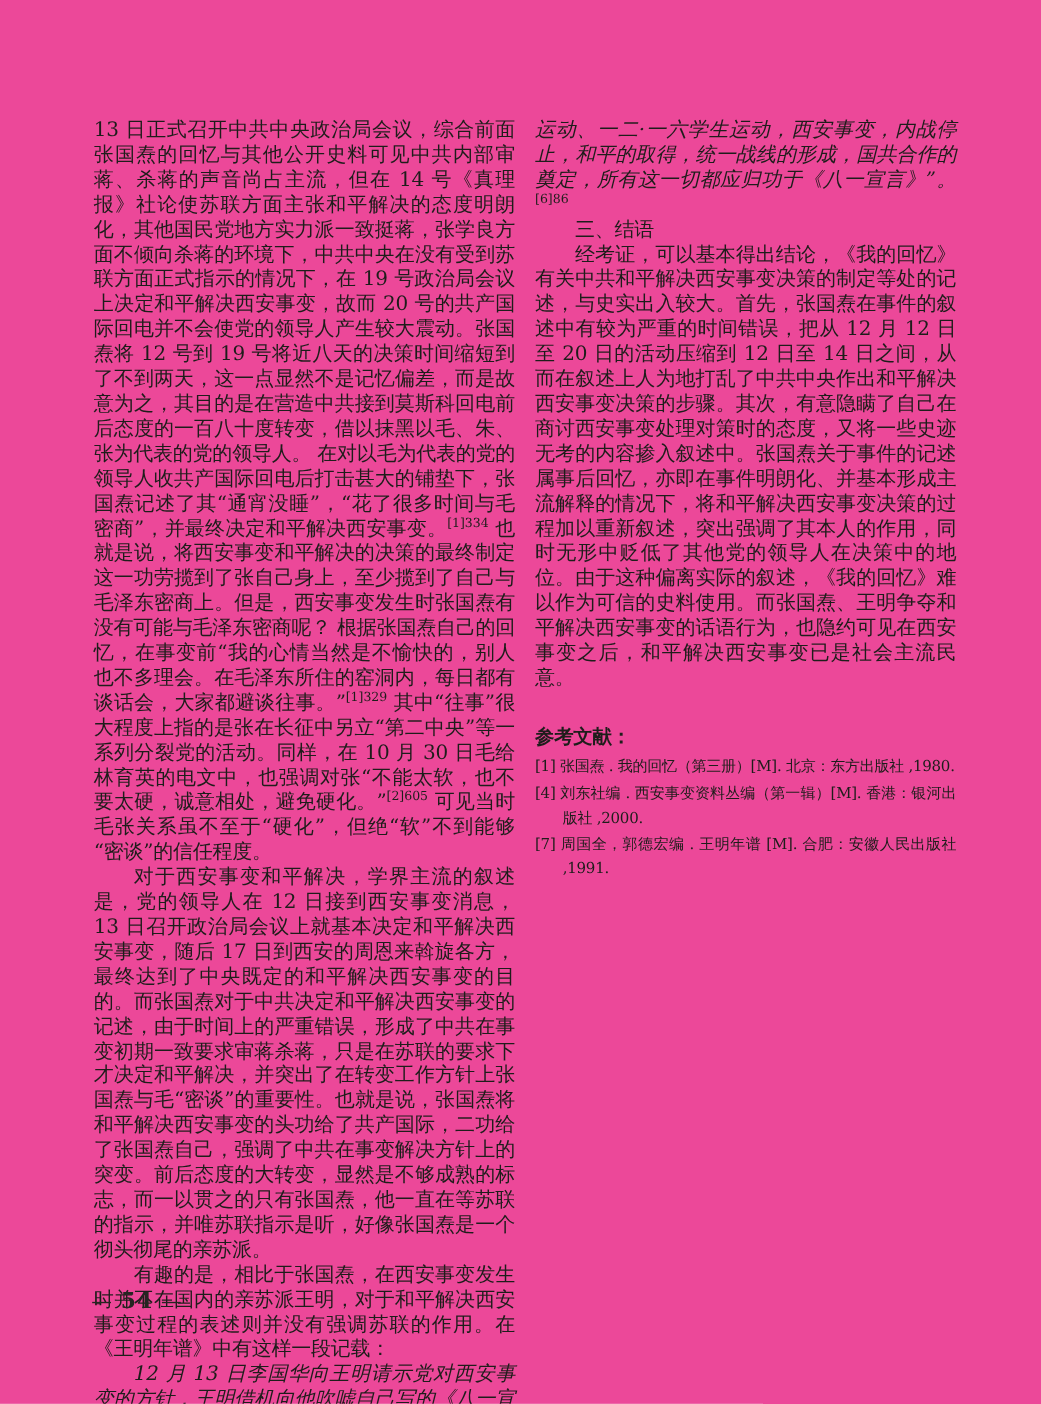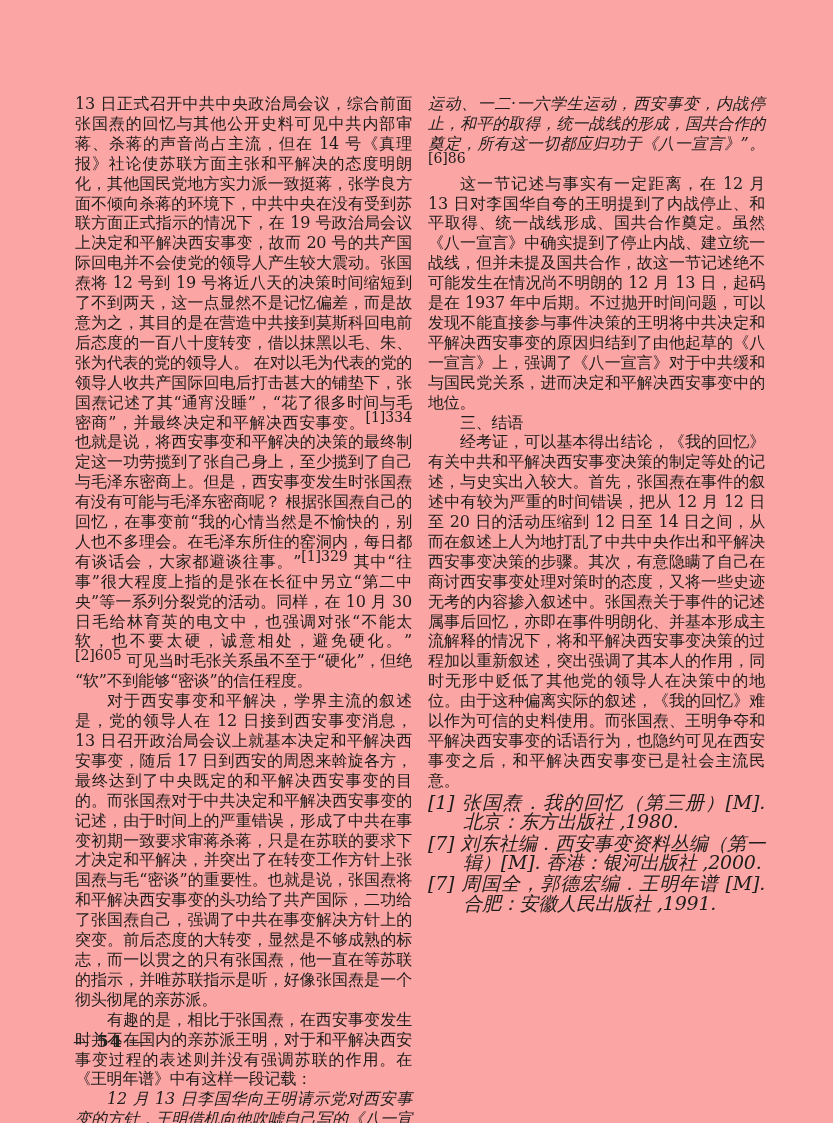--- a/index.html
+++ b/index.html
@@ -4,48 +4,47 @@
 <style>
   html,body{margin:0;padding:0;}
   body{
     width:833px;height:1123px;
     background:#f6f5f2;
     font-family:"DejaVu Serif","Liberation Serif",serif;
     color:#1e1d1b;
   }
   .page{
     position:relative;width:833px;height:1123px;
-    background:#fca5a5;
+    background:#ec4899;
     overflow:hidden;
   }
   .columns{
     position:absolute;left:75px;top:94px;width:690px;
     display:flex;gap:16px;
   }
   .col{
     width:337px;
     font-size:16px;line-height:19.9px;
     text-align:justify;
     letter-spacing:-0.2px;
   }
   .col p{margin:0;}
   p.body.indent,p.quote.indent{text-indent:2em;}
   p.quote{font-style:italic;}
   p.heading{font-weight:400;text-indent:2em;}
   sup{
-    font-size:14px;line-height:0;vertical-align:super;
+    font-size:10px;line-height:0;vertical-align:super;
     letter-spacing:0;font-style:normal;
   }
   p.refshead{
     font-weight:700;margin-top:27px !important;margin-bottom:5px !important;
     font-size:15.5px;
   }
   p.ref{
-    font-style:italic;
-    font-size:19px;line-height:19.4px;
+    font-size:12px;line-height:19.4px;
     padding-left:1.85em;text-indent:-1.85em;
     margin-top:2px !important;
   }
   .pageno{
     position:absolute;left:73px;top:1031px;
     font-size:16.5px;color:#262522;
     letter-spacing:1px;
   }
   .pageno b{margin:0 6px;font-size:17.5px;}
 </style>
@@ -56,24 +55,24 @@
 
   <div class="columns">
     <div class="col" id="col-left">
         <p class="body">13 日正式召开中共中央政治局会议，综合前面张国焘的回忆与其他公开史料可见中共内部审蒋、杀蒋的声音尚占主流，但在 14 号《真理报》社论使苏联方面主张和平解决的态度明朗化，其他国民党地方实力派一致挺蒋，张学良方面不倾向杀蒋的环境下，中共中央在没有受到苏联方面正式指示的情况下，在 19 号政治局会议上决定和平解决西安事变，故而 20 号的共产国际回电并不会使党的领导人产生较大震动。张国焘将 12 号到 19 号将近八天的决策时间缩短到了不到两天，这一点显然不是记忆偏差，而是故意为之，其目的是在营造中共接到莫斯科回电前后态度的一百八十度转变，借以抹黑以毛、朱、张为代表的党的领导人。 在对以毛为代表的党的领导人收共产国际回电后打击甚大的铺垫下，张国焘记述了其“通宵没睡”，“花了很多时间与毛密商”，并最终决定和平解决西安事变。<sup>[1]334</sup> 也就是说，将西安事变和平解决的决策的最终制定这一功劳揽到了张自己身上，至少揽到了自己与毛泽东密商上。但是，西安事变发生时张国焘有没有可能与毛泽东密商呢？ 根据张国焘自己的回忆，在事变前“我的心情当然是不愉快的，别人也不多理会。在毛泽东所住的窑洞内，每日都有谈话会，大家都避谈往事。”<sup>[1]329</sup> 其中“往事”很大程度上指的是张在长征中另立“第二中央”等一系列分裂党的活动。同样，在 10 月 30 日毛给林育英的电文中，也强调对张“不能太软，也不要太硬，诚意相处，避免硬化。”<sup>[2]605</sup> 可见当时毛张关系虽不至于“硬化”，但绝“软”不到能够“密谈”的信任程度。</p>
         <p class="body indent">对于西安事变和平解决，学界主流的叙述是，党的领导人在 12 日接到西安事变消息， 13 日召开政治局会议上就基本决定和平解决西安事变，随后 17 日到西安的周恩来斡旋各方，最终达到了中央既定的和平解决西安事变的目的。而张国焘对于中共决定和平解决西安事变的记述，由于时间上的严重错误，形成了中共在事变初期一致要求审蒋杀蒋，只是在苏联的要求下才决定和平解决，并突出了在转变工作方针上张国焘与毛“密谈”的重要性。也就是说，张国焘将和平解决西安事变的头功给了共产国际，二功给了张国焘自己，强调了中共在事变解决方针上的突变。前后态度的大转变，显然是不够成熟的标志，而一以贯之的只有张国焘，他一直在等苏联的指示，并唯苏联指示是听，好像张国焘是一个彻头彻尾的亲苏派。</p>
         <p class="body indent">有趣的是，相比于张国焘，在西安事变发生时并不在国内的亲苏派王明，对于和平解决西安事变过程的表述则并没有强调苏联的作用。在《王明年谱》中有这样一段记载：</p>
         <p class="quote indent">12 月 13 日李国华向王明请示党对西安事变的方针，王明借机向他吹嘘自己写的《八一宣言》和提出统一战线的功劳。说：“红军长征的成功，东征的出师，一二·九</p>
       </div>
     <div class="col" id="col-right">
         <p class="quote">运动、一二·一六学生运动，西安事变，内战停止，和平的取得，统一战线的形成，国共合作的奠定，所有这一切都应归功于《八一宣言》”。<sup>[6]86</sup></p>
-        <p class="body indent">这一节记述与事实有一定距离，在 12 月 13 日对李国华自夸的王明提到了内战停止、和平取得、统一战线形成、国共合作奠定。虽然《八一宣言》中确实提到了停止内战、建立统一战线，但并未提及国共合作，故这一节记述绝不可能发生在情况尚不明朗的 12 月 13 日，起码是在 1937 年中后期。不过抛开时间问题，可以发现不能直接参与事件决策的王明将中共决定和平解决西安事变的原因归结到了由他起草的《八一宣言》上，强调了《八一宣言》对于中共缓和与国民党关系，进而决定和平解决西安事变中的地位。</p>
         <p class="heading">三、结语</p>
         <p class="body indent">经考证，可以基本得出结论，《我的回忆》有关中共和平解决西安事变决策的制定等处的记述，与史实出入较大。首先，张国焘在事件的叙述中有较为严重的时间错误，把从 12 月 12 日至 20 日的活动压缩到 12 日至 14 日之间，从而在叙述上人为地打乱了中共中央作出和平解决西安事变决策的步骤。其次，有意隐瞒了自己在商讨西安事变处理对策时的态度，又将一些史迹无考的内容掺入叙述中。张国焘关于事件的记述属事后回忆，亦即在事件明朗化、并基本形成主流解释的情况下，将和平解决西安事变决策的过程加以重新叙述，突出强调了其本人的作用，同时无形中贬低了其他党的领导人在决策中的地位。由于这种偏离实际的叙述，《我的回忆》难以作为可信的史料使用。而张国焘、王明争夺和平解决西安事变的话语行为，也隐约可见在西安事变之后，和平解决西安事变已是社会主流民意。</p>
+        <p class="refshead">参考文献：</p>
         <p class="ref">[1] 张国焘 . 我的回忆（第三册）[M]. 北京：东方出版社 ,1980.</p>
-        <p class="ref">[7] 刘东社编 . 西安事变资料丛编（第一辑）[M]. 香港：银河出版社 ,2000.</p>
+        <p class="ref">[4] 刘东社编 . 西安事变资料丛编（第一辑）[M]. 香港：银河出版社 ,2000.</p>
         <p class="ref">[7] 周国全，郭德宏编 . 王明年谱 [M]. 合肥：安徽人民出版社 ,1991.</p>
       </div>
   </div>
 
   <div class="pageno"><span>—</span><b>54</b><span>—</span></div>
 
 </div>
 
 </body></html>

